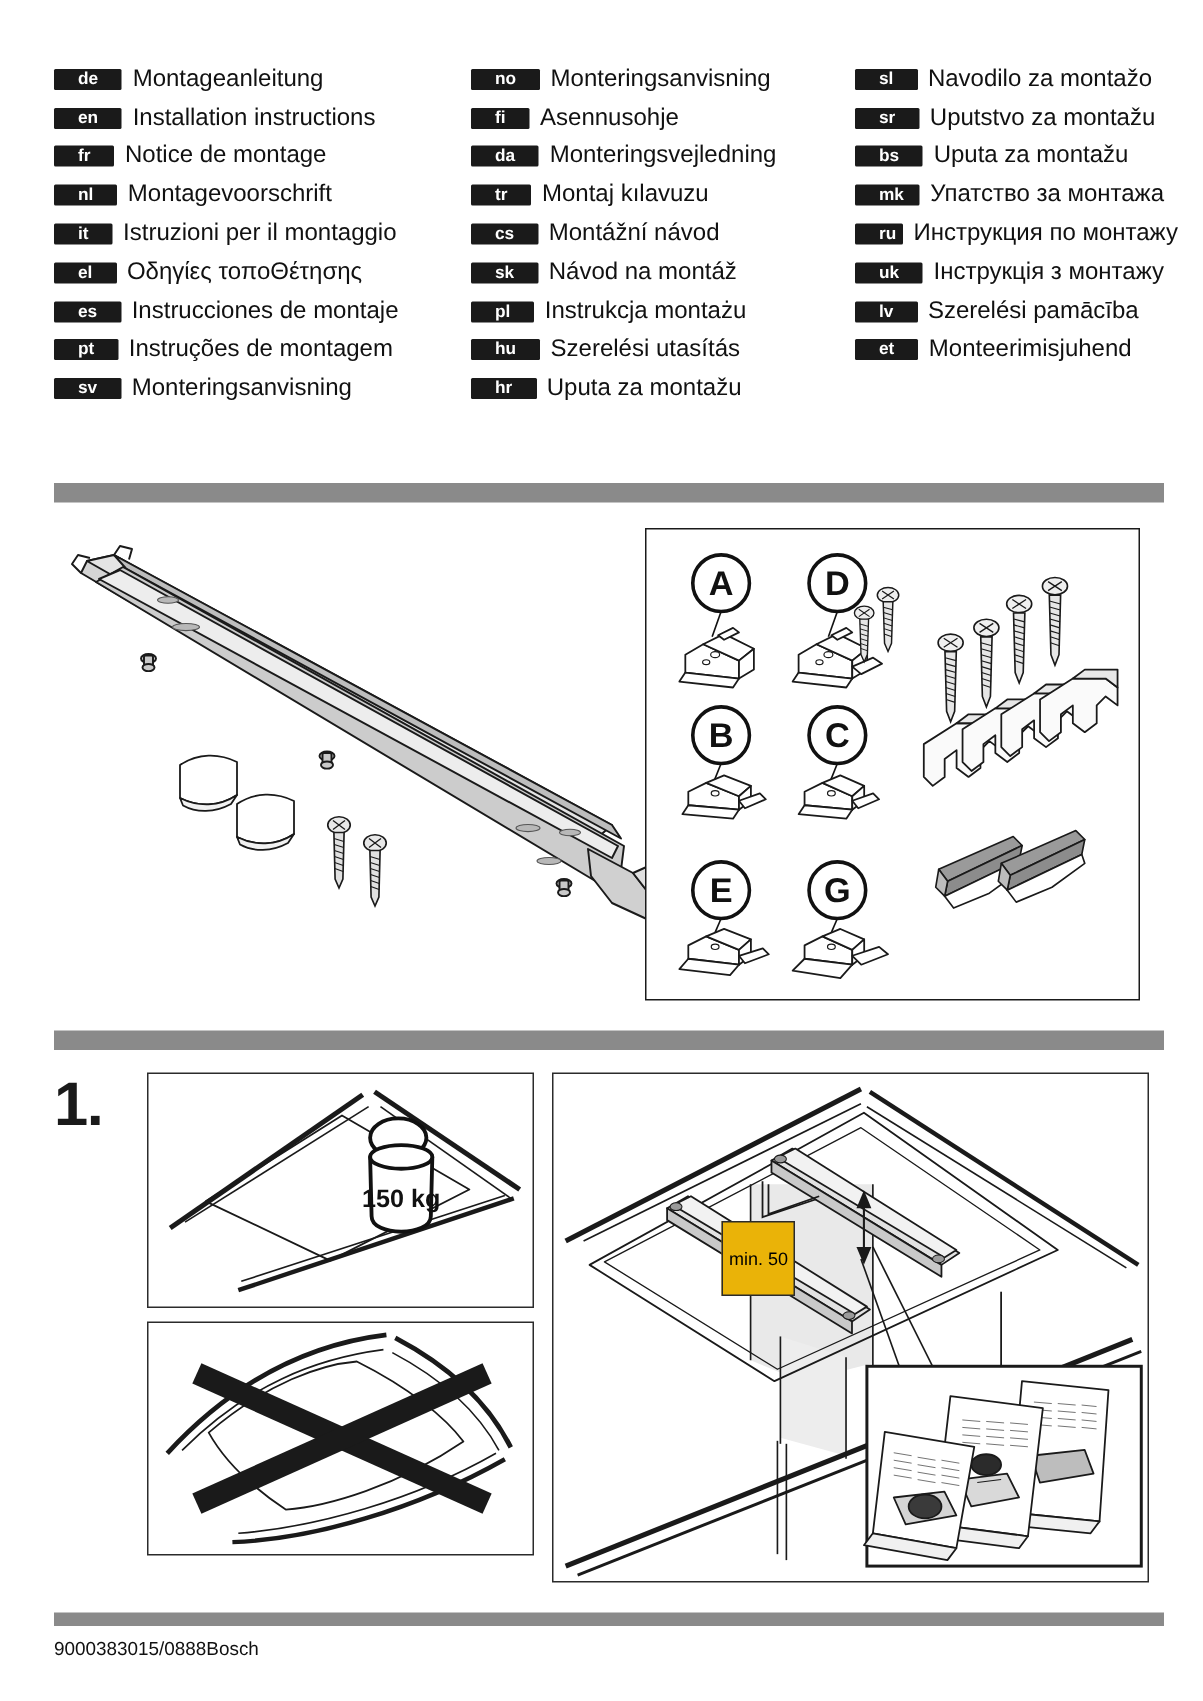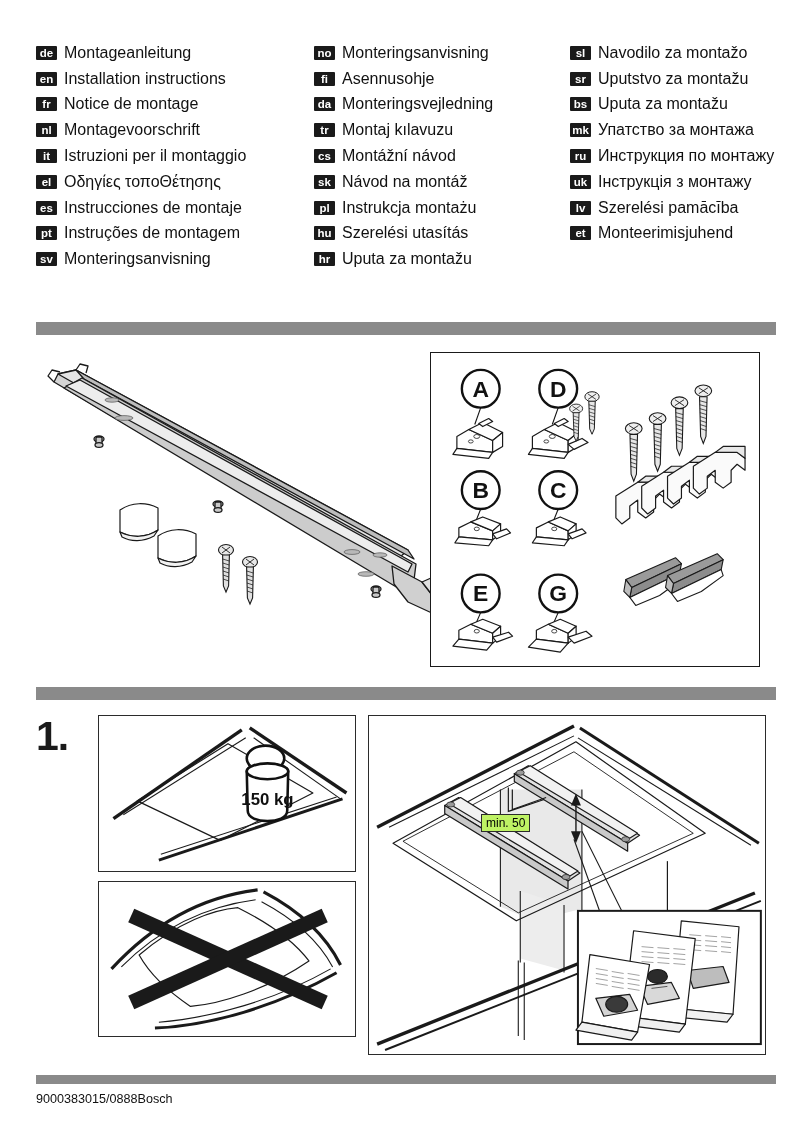--- a/index.html
+++ b/index.html
@@ -7,21 +7,21 @@
   .page{position:absolute;left:0;top:0;width:802px;height:1134px;}
 
   
   .lang-block{position:absolute;left:36px;top:40px;width:740px;display:flex;}
   .lang-col{display:flex;flex-direction:column;}
   .lang-col.c1{width:278px;}
   .lang-col.c2{width:256px;}
   .lang-col.c3{width:206px;}
   .lang-row{display:flex;align-items:center;height:25.8px;}
   .lang-badge{background:#1a1a1a;color:#fff;font-weight:bold;font-size:11.5px;line-height:14px;
-    height:14px;min-width:21px;padding:0 2px;text-align:center;border-radius:1px;
+    height:14px;min-width:21px;padding:0 16px;text-align:center;border-radius:1px;
     display:inline-block;letter-spacing:0px;box-sizing:border-box;}
   .lang-name{font-size:16px;margin-left:7px;color:#111;white-space:nowrap;}
 
   
   .divider{position:absolute;left:36px;width:740px;height:13px;background:#8a8a8a;}
   .divider.d1{top:322px;}
   .divider.d2{top:687px;}
   .divider.d3{top:1075px;height:9px;}
 
   
@@ -30,22 +30,22 @@
   .svgfull{position:absolute;left:0;top:0;width:100%;height:100%;}
 
   
   .step-area{position:absolute;left:36px;top:705px;width:740px;height:352px;}
   .step-num{position:absolute;left:0px;top:8px;font-size:41px;font-weight:bold;color:#1a1a1a;letter-spacing:-1px;}
   .panel{position:absolute;border:1.4px solid #2b2b2b;background:#fff;box-sizing:border-box;}
   .p-weight{left:62px;top:10px;width:258px;height:157px;}
   .p-warn{left:62px;top:176px;width:258px;height:156px;}
   .p-install{left:332px;top:10px;width:398px;height:340px;}
 
-  .callout{position:absolute;background:#bef264;border:1px solid #2b2b2b;font-size:12px;
-    padding:1px 4px;white-space:nowrap;line-height:14px;}
+  .callout{position:absolute;background:#eab308;border:1px solid #2b2b2b;font-size:12px;
+    padding:17px 4px;white-space:nowrap;line-height:14px;}
 
   
   .footer-code{position:absolute;left:36px;top:1092px;font-size:12.6px;color:#111;}
 </style>
 </head>
 <body>
 
 <div class="page">
 
   <div class="lang-block">

